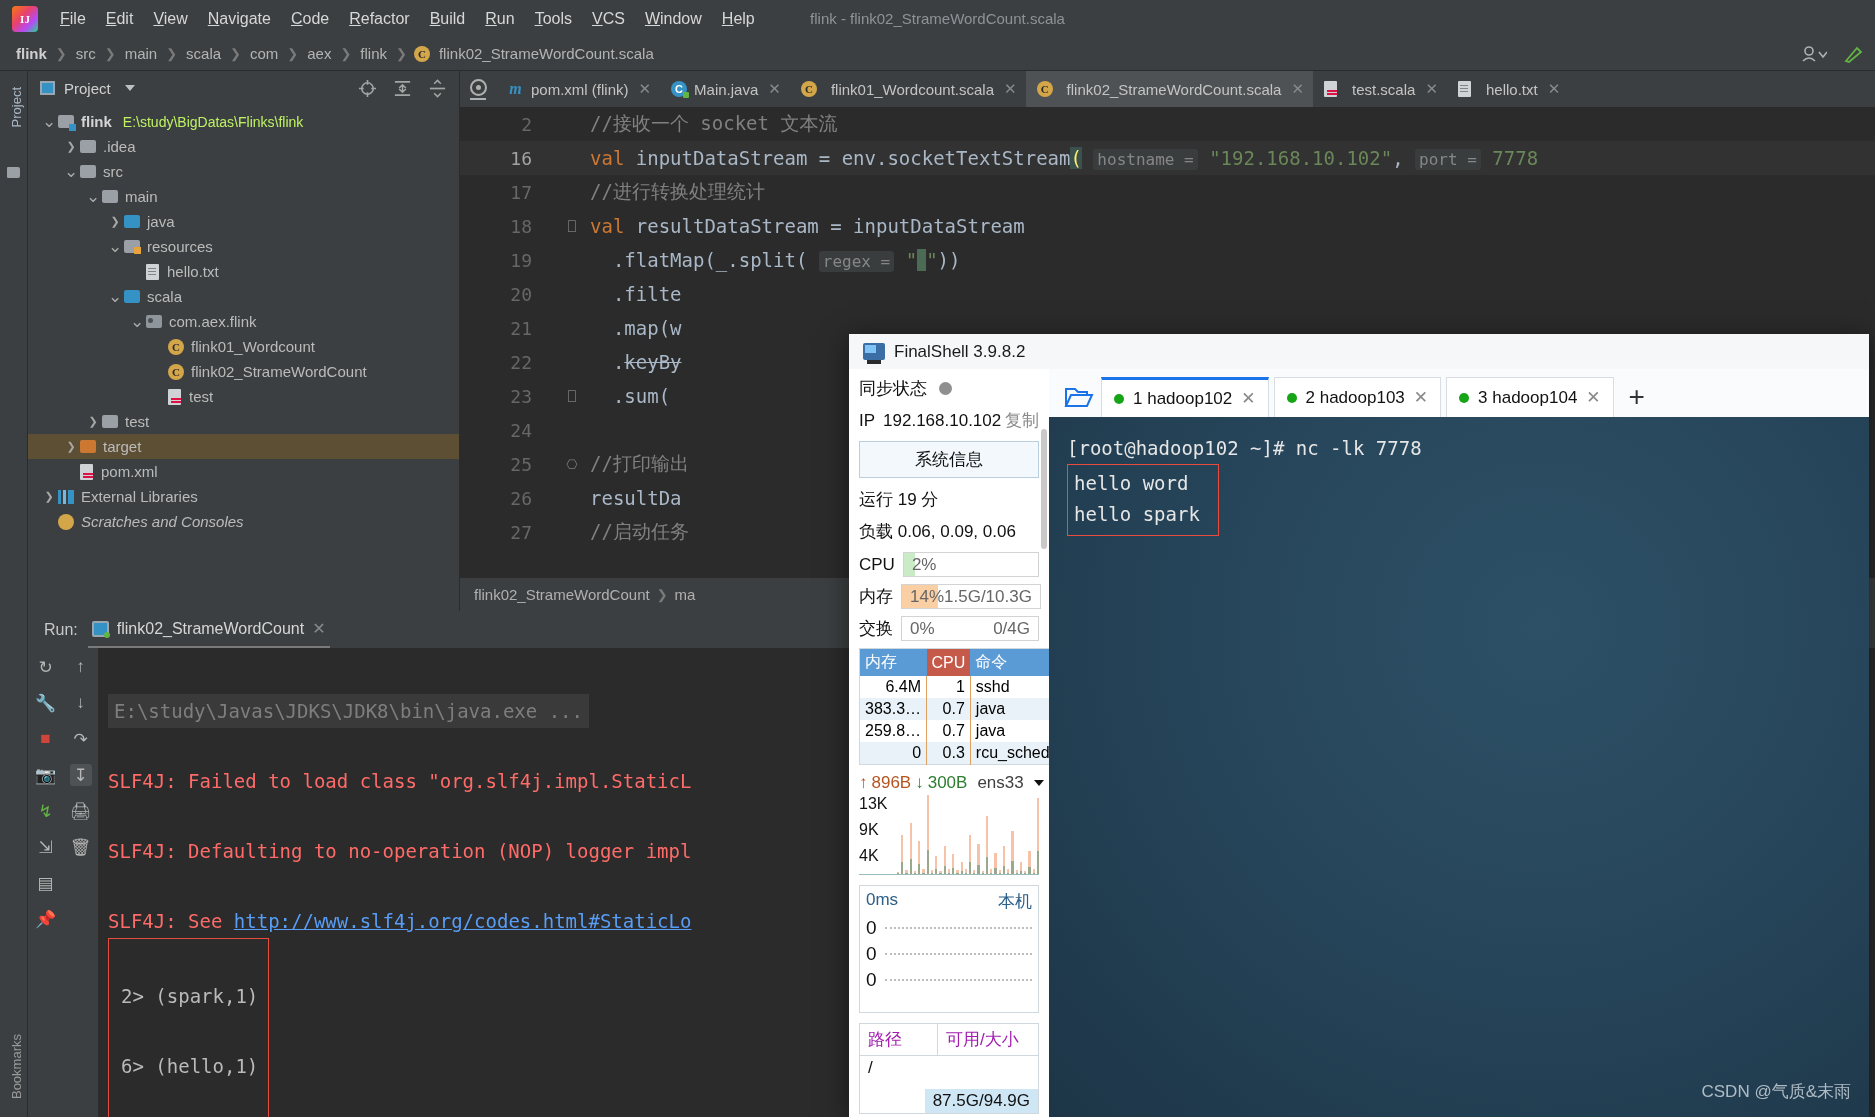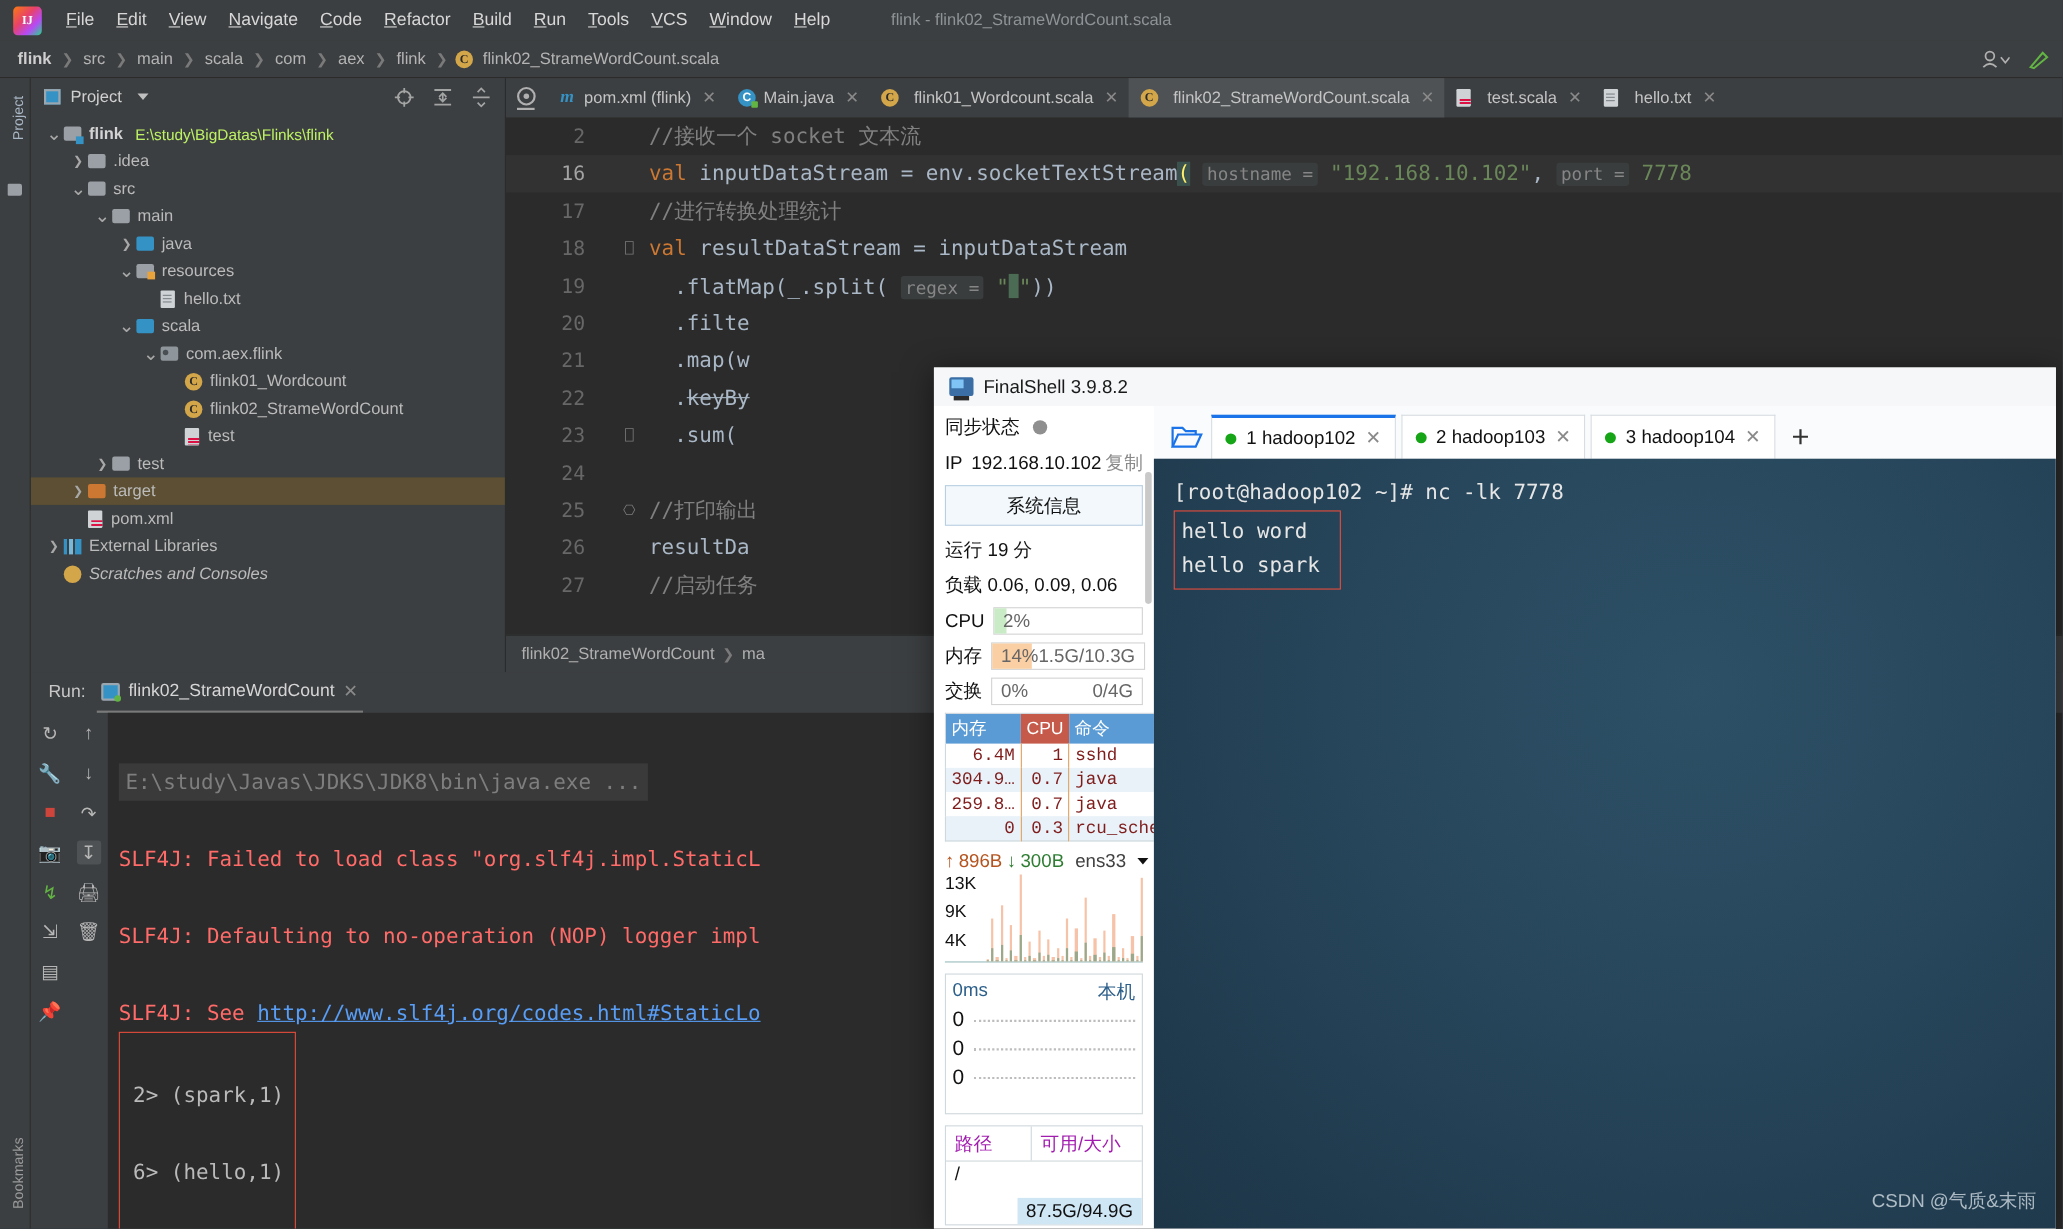--- a/index.html
+++ b/index.html
@@ -165,21 +165,21 @@
   .meter .lbl { color:#111; white-space:nowrap; }
   .bar { flex:1; height:25px; border:1px solid #d3d3d3; position:relative; background:#fff;
          display:flex; align-items:center; }
   .barfill { position:absolute; left:0; top:0; bottom:0; }
   .bar .t1 { position:relative; padding-left:8px; color:#666; }
   .bar .t2 { position:relative; margin-left:auto; padding-right:8px; color:#666; }
 
   table.proc { width:100%; border-collapse:collapse; font-size:16px; border:1px solid #cfd8dd; margin-top:3px;}
   table.proc th { background:#5b9bd5; color:#fff; font-weight:normal; padding:3px 5px; text-align:left; }
   table.proc th.cpu { background:#c55a4a; }
-  table.proc td { padding:2px 5px; color:#7f1d1d;font-family:Liberation Mono, monospace; }
+  table.proc td { padding:2px 5px; color:#000000; }
   table.proc tr.alt td { background:#e8f2f8; }
   table.proc td.num { text-align:right; border-right:1px solid #e0a060;}
 
   .netline { display:flex; align-items:center; font-size:17px; gap:4px; margin:8px 0 2px 0;}
   .up { color:#b5541f; } .down{ color:#2f7d32; } .iface{ color:#404040; }
   .netchart { height:80px; border-bottom:1px solid #9bb; display:flex; align-items:flex-end; position:relative;
               padding-left:38px;}
   .ylab { position:absolute; left:0; font-size:16px; color:#111; }
   .bars { display:flex; align-items:flex-end; gap:2px; height:100%; width:100%; }
   .bars i { flex:1; background:#f7c3a8; display:block; position:relative;}
@@ -600,21 +600,21 @@
               <th>命令</th>
             </tr>
           </thead>
         <tbody id="proc-body">
             <tr>
               <td class="num">6.4M</td>
               <td class="num">1</td>
               <td>sshd</td>
             </tr>
             <tr class="alt">
-              <td class="num">304.9…</td>
+              <td class="num">383.3…</td>
               <td class="num">0.7</td>
               <td>java</td>
             </tr>
             <tr>
               <td class="num">259.8…</td>
               <td class="num">0.7</td>
               <td>java</td>
             </tr>
             <tr class="alt">
               <td class="num">0</td>

